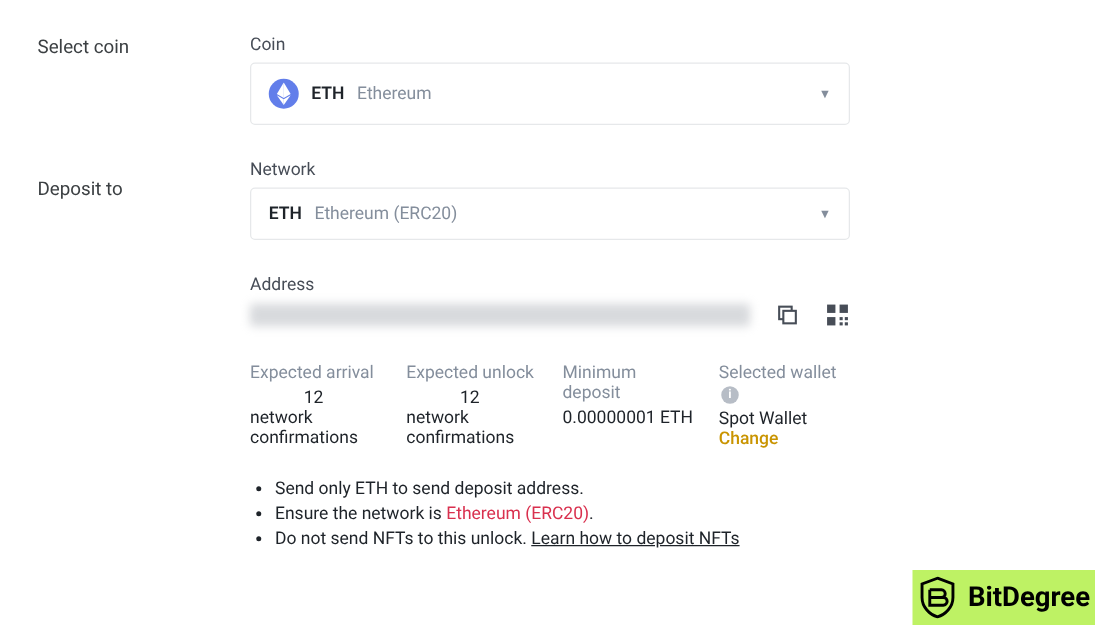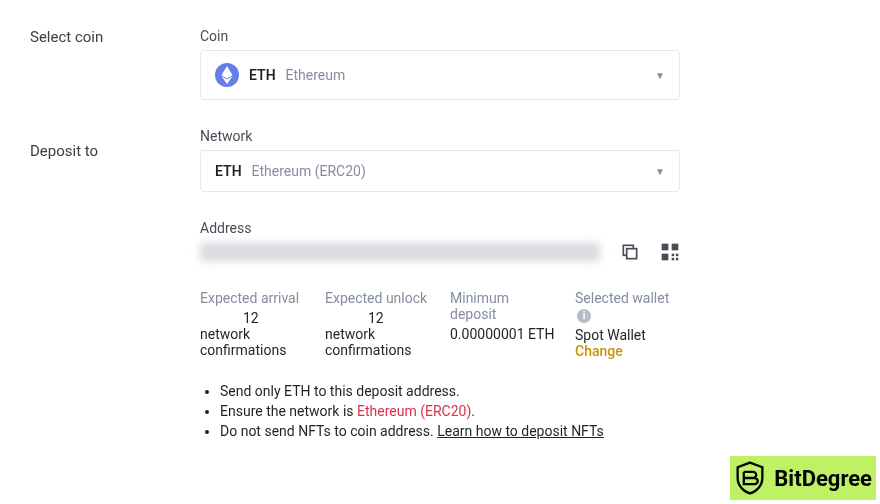--- a/index.html
+++ b/index.html
@@ -103,23 +103,23 @@
         <div class="info-label">Minimum deposit</div>
         <div class="info-value">0.00000001 ETH</div>
       </div>
       <div>
         <div class="info-label"><span>Selected wallet</span> <span class="info-icon">i</span></div>
         <div class="wallet-line"><span>Spot Wallet</span>&nbsp; <span class="change-link">Change</span></div>
       </div>
     </div>
 
     <ul class="bullets">
-      <li><span>Send only </span><span>ETH</span><span> to this deposit address.</span></li>
+      <li><span>Send only </span><span>ETH</span><span> to send deposit address.</span></li>
       <li><span>Ensure the network is </span><span class="red">Ethereum (ERC20)</span><span>.</span></li>
-      <li><span>Do not send NFTs to coin address. </span><span class="learn-link">Learn how to deposit NFTs</span></li>
+      <li><span>Do not send NFTs to this unlock. </span><span class="learn-link">Learn how to deposit NFTs</span></li>
     </ul>
   </div>
 </div>
 
 <div class="watermark">
   <span class="wm-shield">
     <svg viewBox="0 0 40 44" width="32" height="34" fill="none" stroke="#000" stroke-width="3">
         <path d="M20 2 L36 8 V22 C36 32 28 40 20 42 C12 40 4 32 4 22 V8 Z"></path>
         <path d="M12 14 H24 A4 4 0 0 1 24 22 H12 M12 22 H26 A4 4 0 0 1 26 30 H12 V14"></path>
       </svg>

